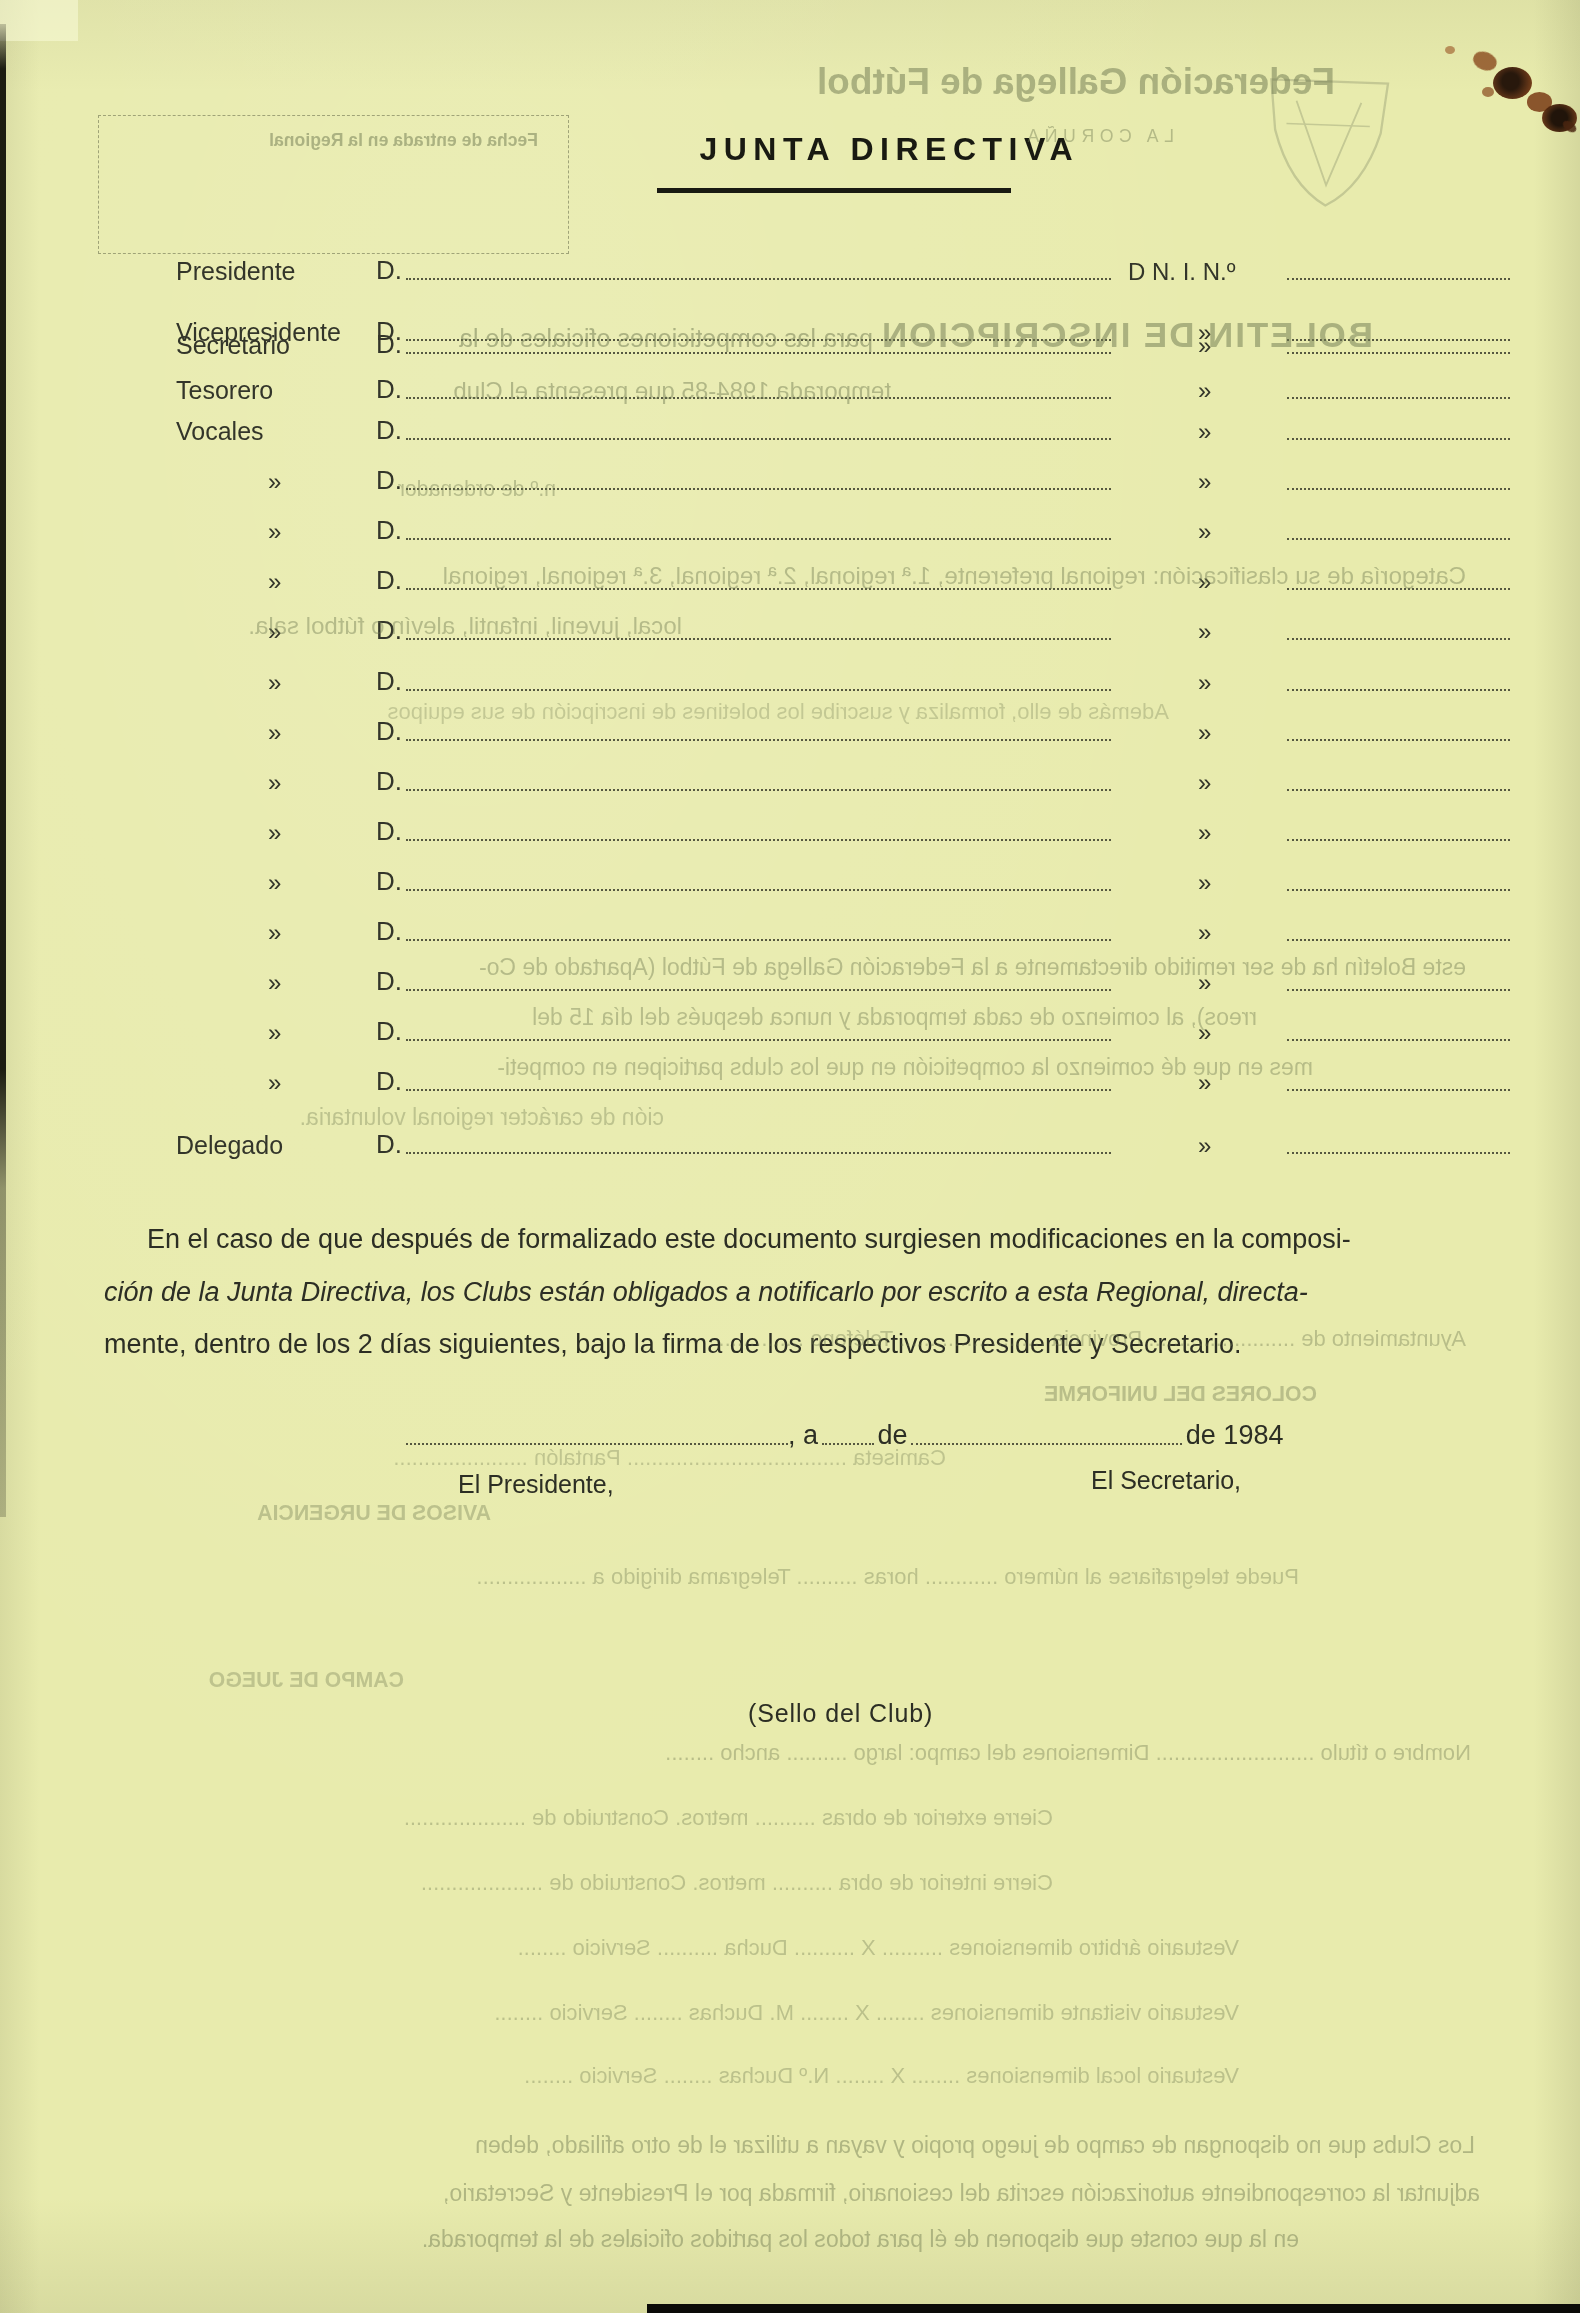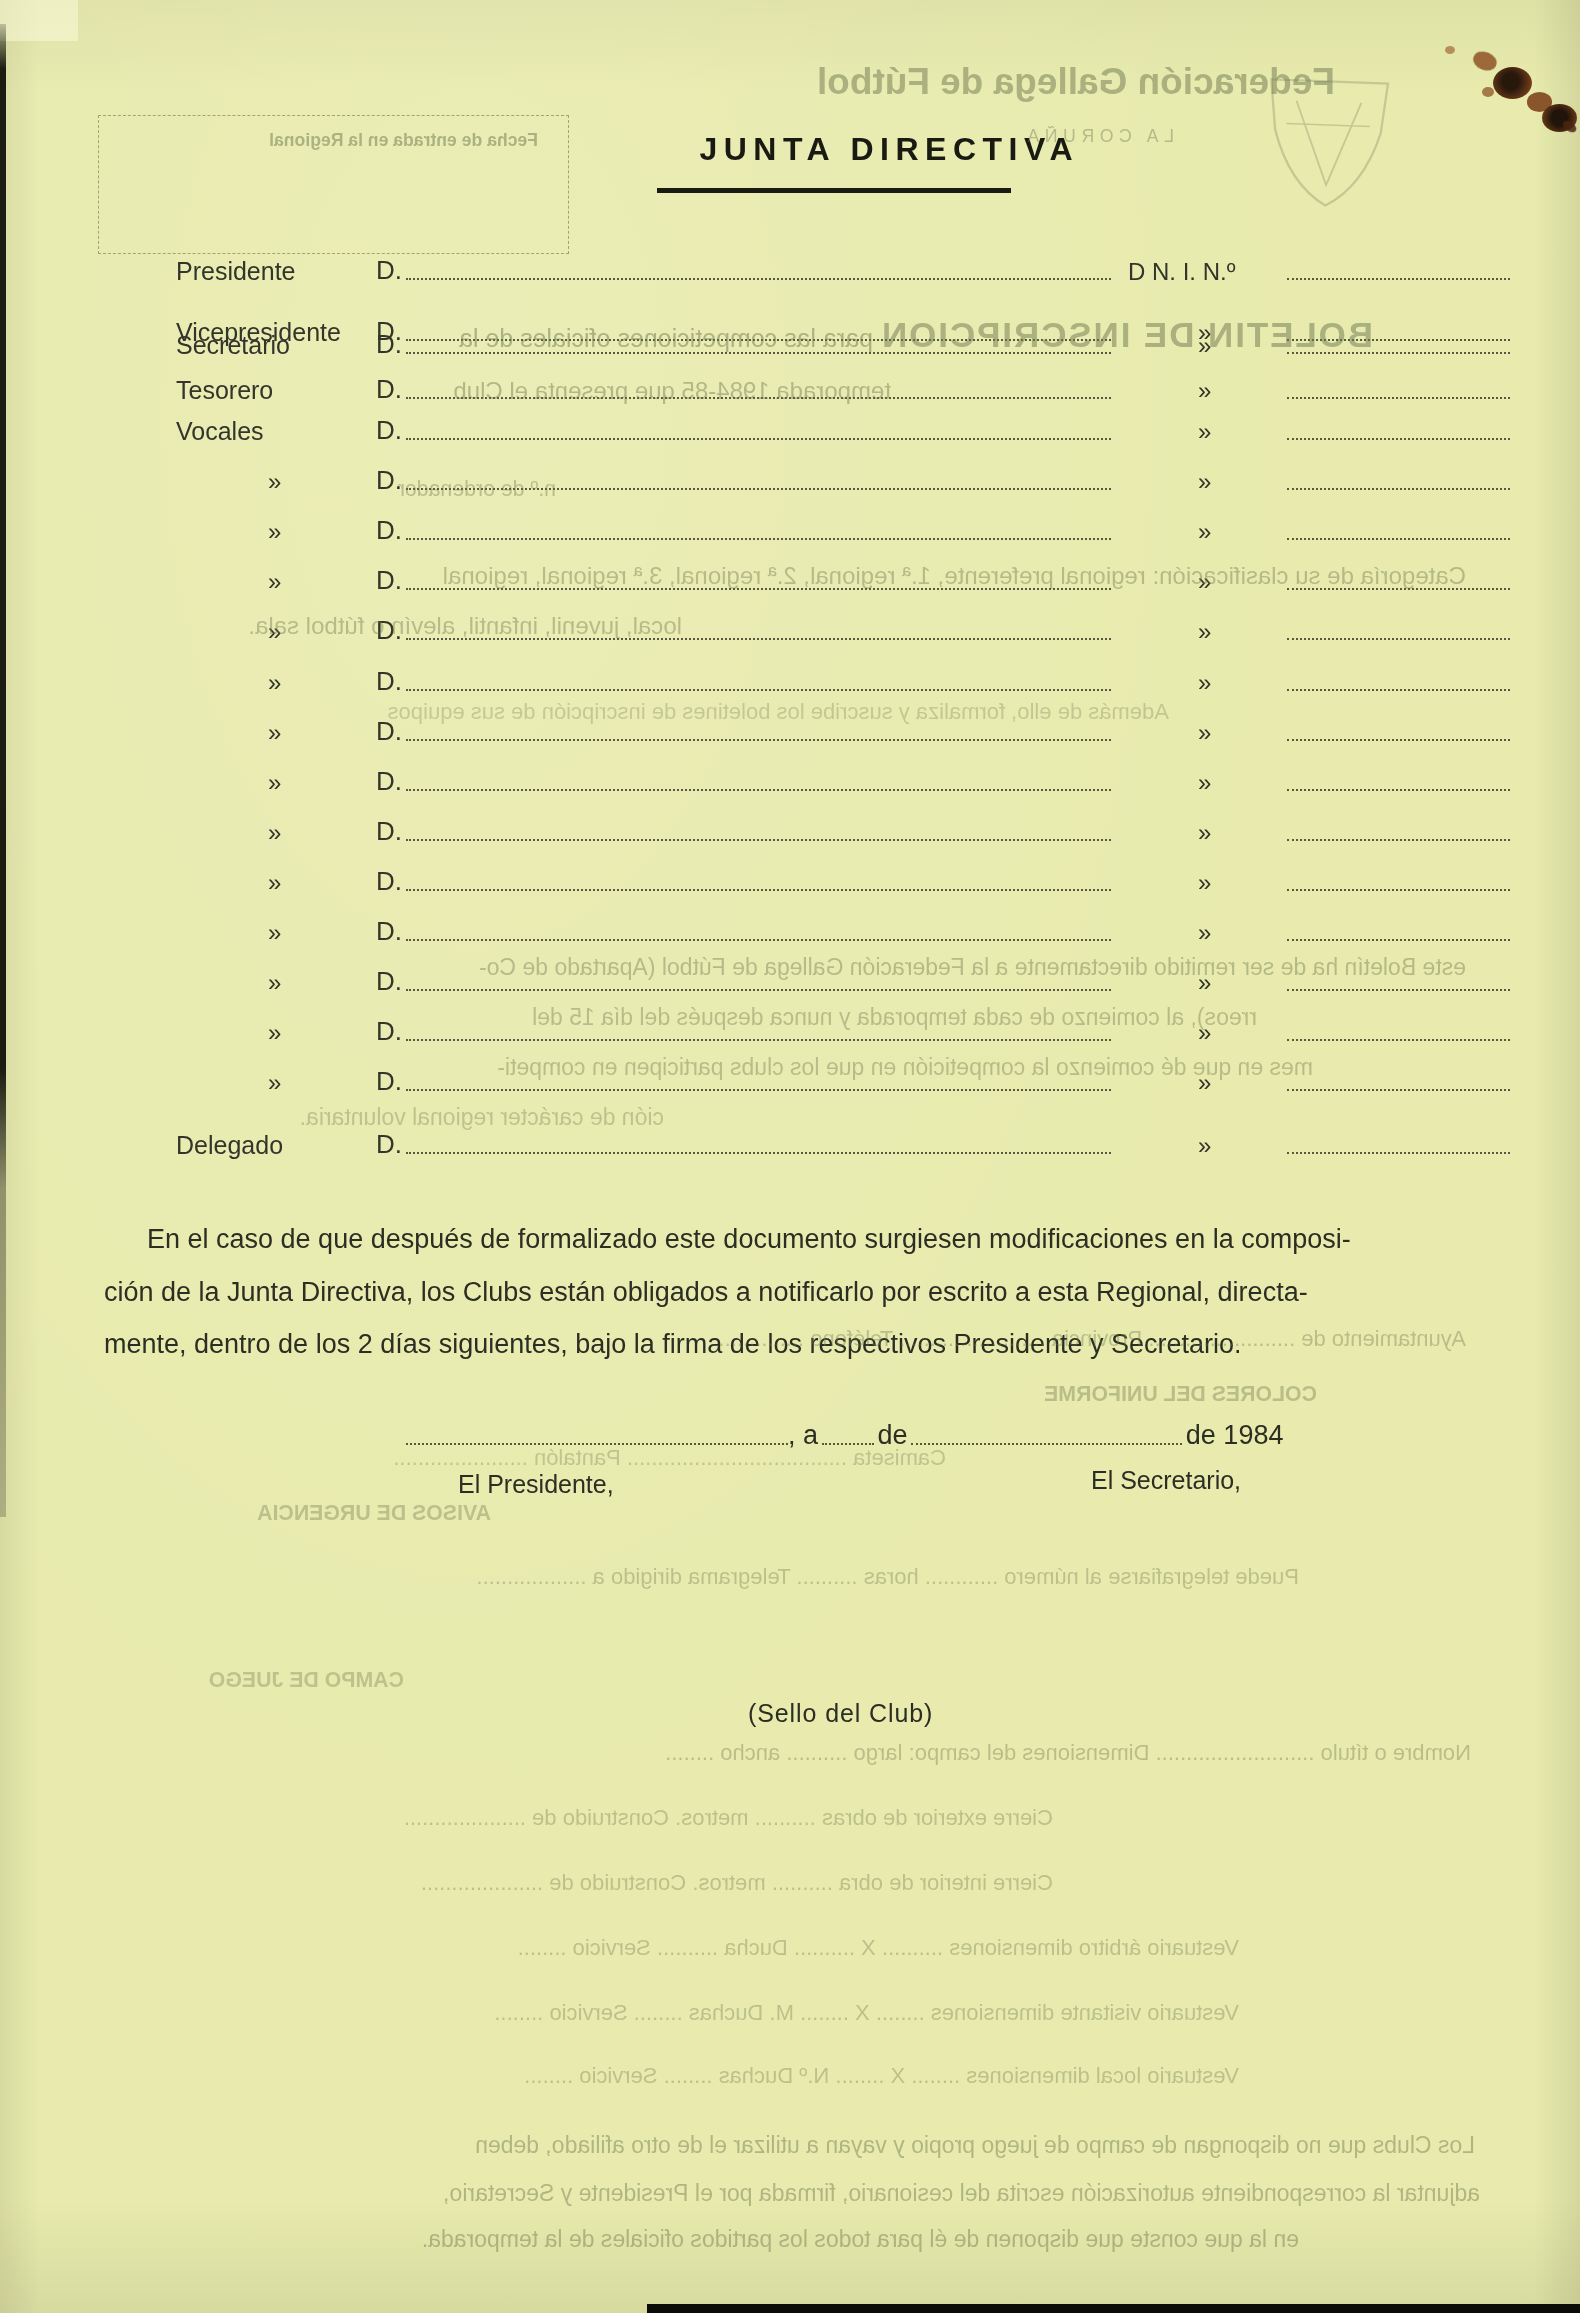--- a/index.html
+++ b/index.html
@@ -28,21 +28,21 @@
   .rlabel.rep{left:268px;font-size:24px;}
   .dpre{left:376px;font-size:26px;}
   .dots{position:absolute;bottom:5.6px;height:0;border-bottom:2.8px dotted rgba(60,62,45,0.85);}
   .dmain{left:406px;width:705px;}
   .dni{left:1128px;font-size:24px;}
   .rmark{left:1198px;font-size:24px;}
   .dright{left:1287px;width:223px;}
 
   .note-line{position:absolute;left:104px;width:1380px;font-size:27px;color:#2c2e24;white-space:nowrap;}
   .nl0{top:1224px;text-indent:43px;}
-  .nl1{top:1277px;}
+  .nl1{top:1277px;font-style:italic;}
   .nl2{top:1329px;}
 
   .dateline{position:absolute;left:406px;top:1414px;width:909px;height:37px;display:flex;align-items:flex-end;font-size:27px;color:#2c2e24;}
   .dl-dots{height:0;border-bottom:2.8px dotted rgba(60,62,45,0.85);margin-bottom:6.5px;}
   .dl1{width:382px;} .dl2{width:52px;margin-left:3.7px;margin-right:3.7px;} .dl3{width:271px;margin-left:3.7px;margin-right:3.7px;}
   .dl-txt{white-space:nowrap;}
 
   .sig{position:absolute;font-size:25px;color:#2c2e24;}
   .sig-president{left:458px;top:1470px;}
   .sig-secretary{left:1091px;top:1466px;}

